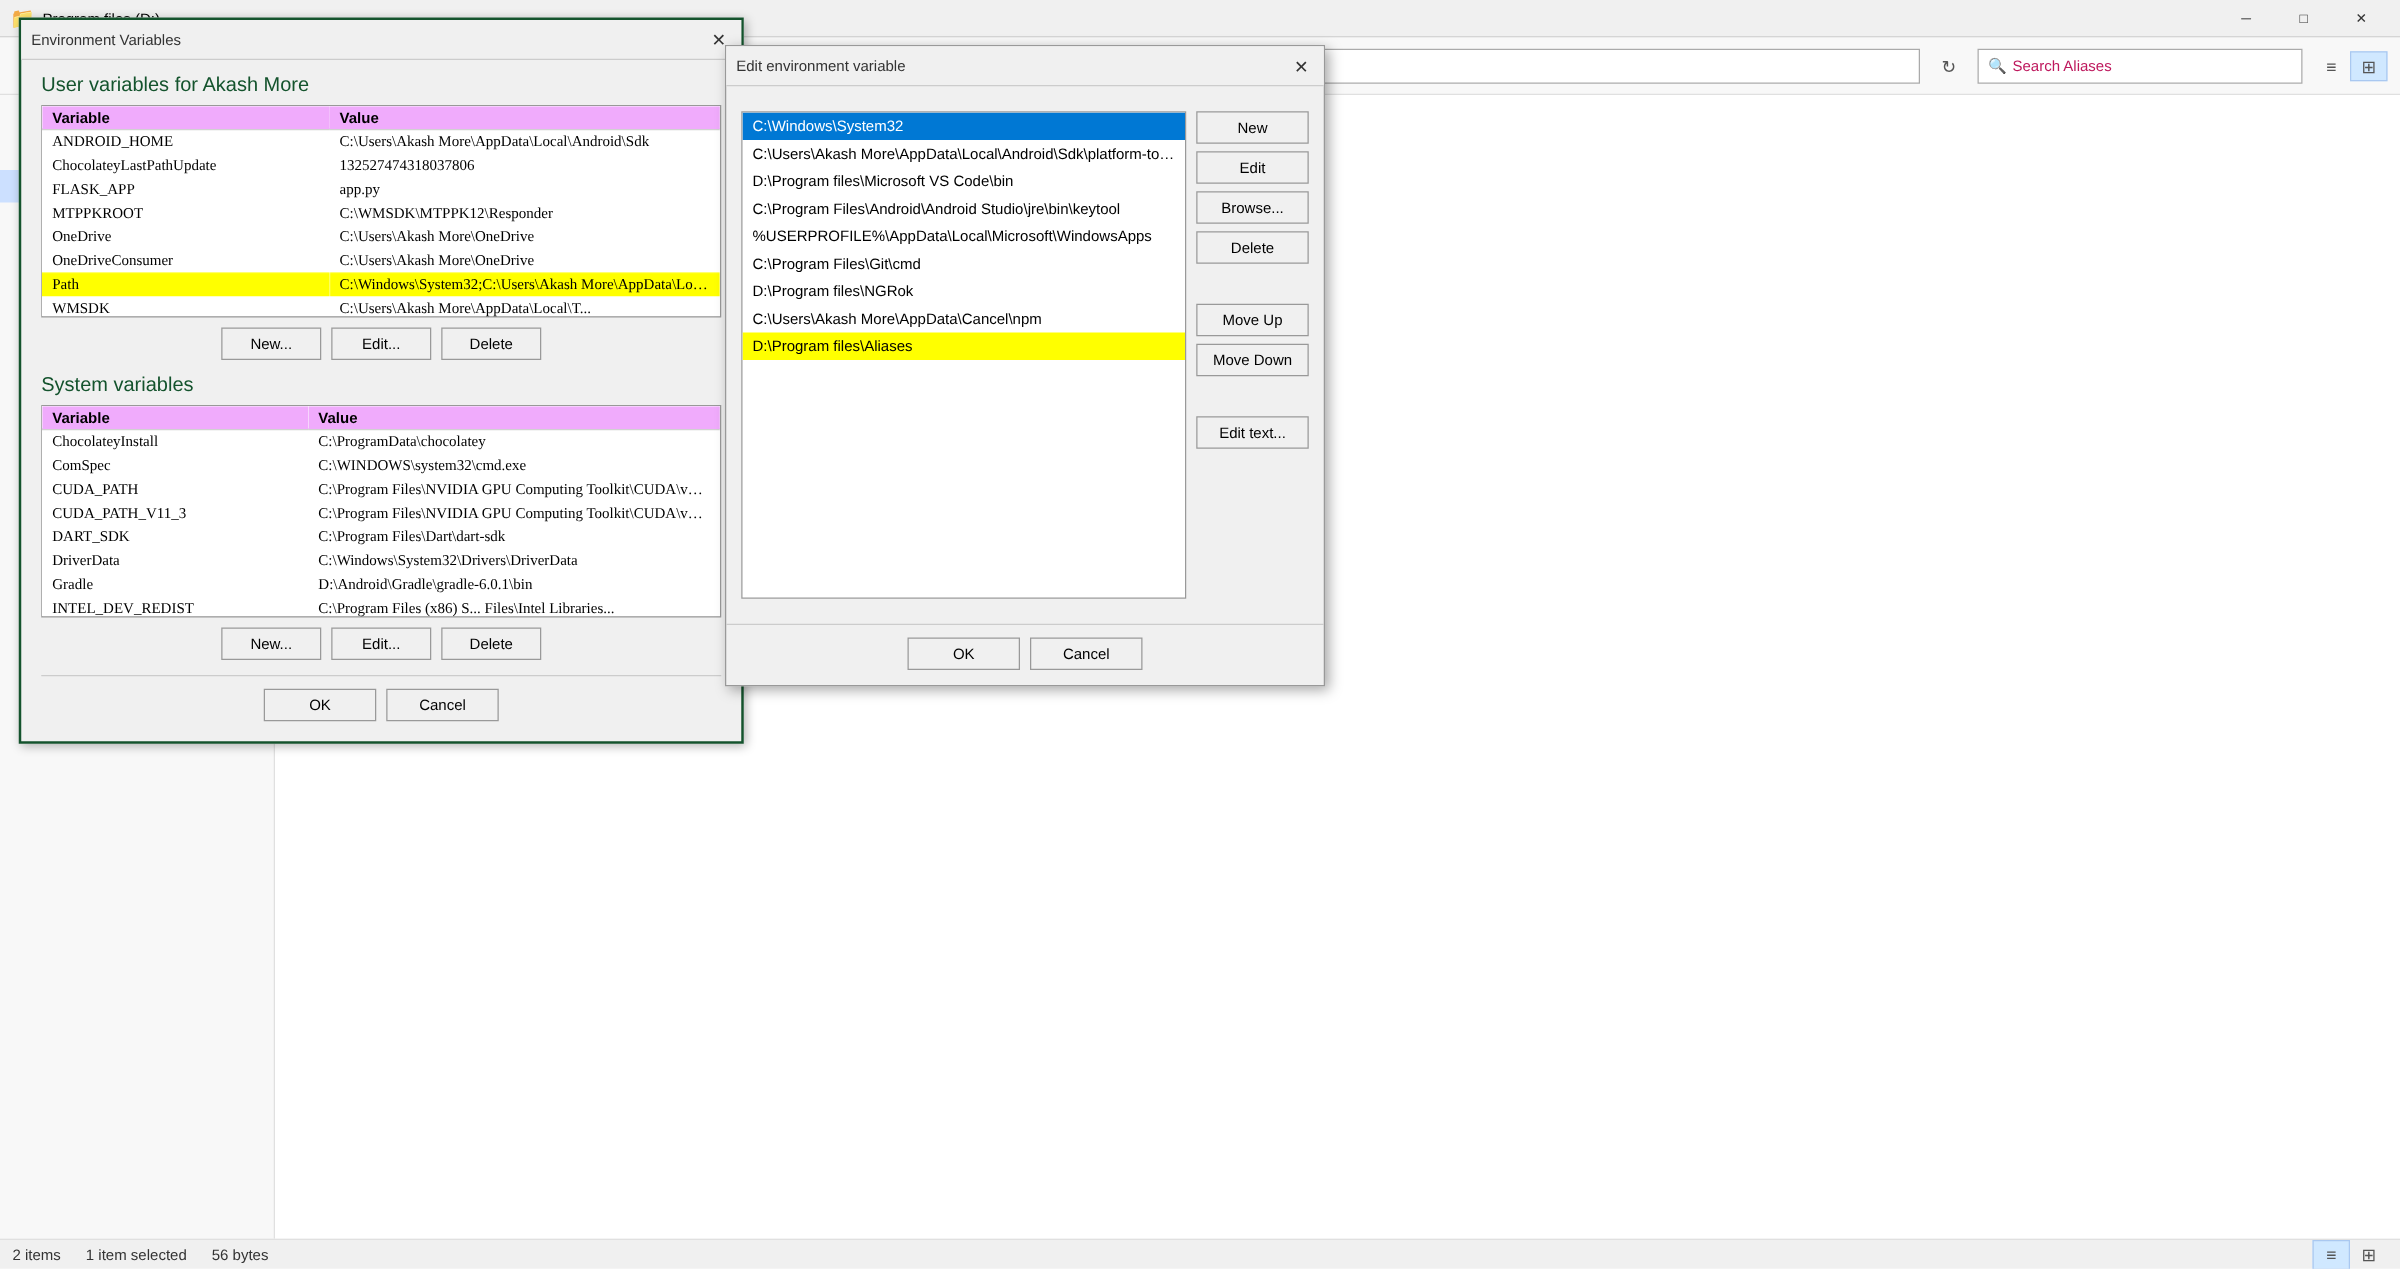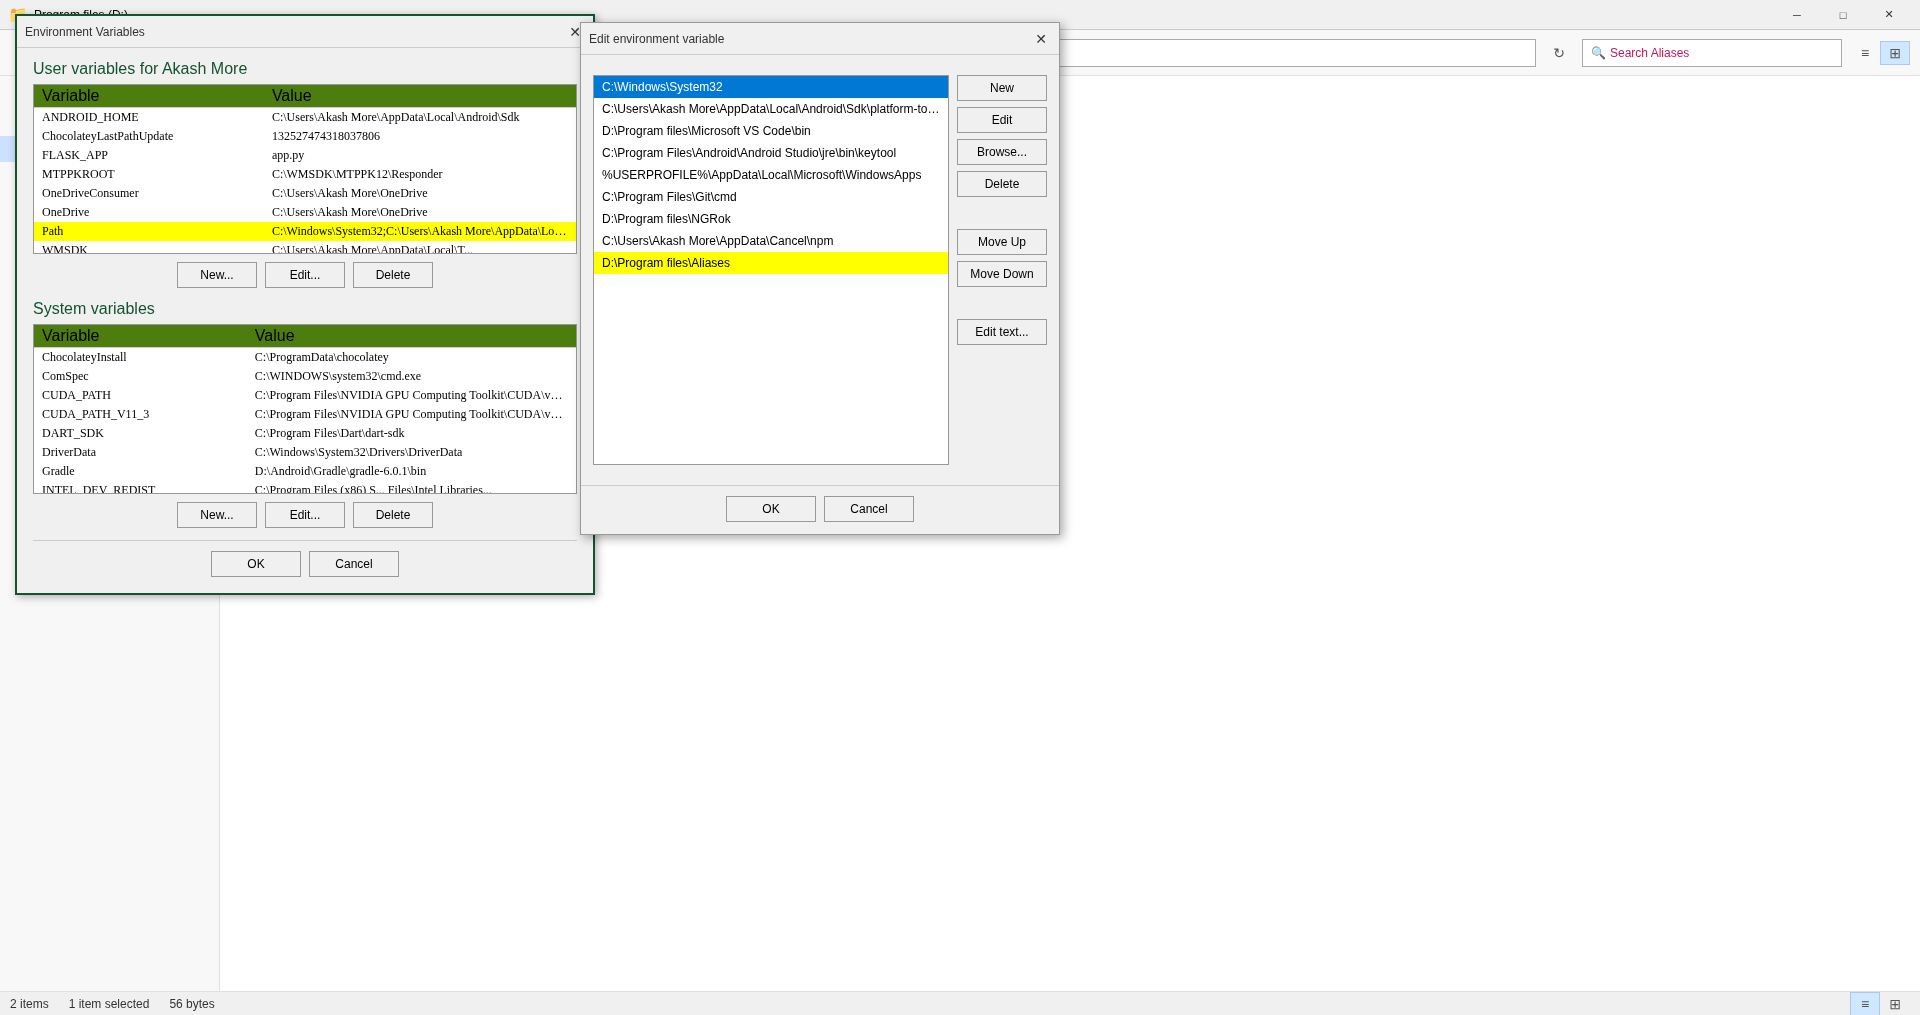--- a/index.html
+++ b/index.html
@@ -179,24 +179,24 @@
     }
 
     .var-table {
       width: 100%;
       border-collapse: collapse;
     }
 
     .var-table th {
       text-align: left;
       padding: 2px 8px;
-      background: #4d7c0f;
+      background: #f0abfc;
       border-bottom: 1px solid #ccc;
-      font-weight: normal;
-      font-size: 16px;
+      font-weight: bold;
+      font-size: 12px;
       position: sticky;
       top: 0;
     }
 
     .var-table td {
       padding: 2px 8px;
       font-size: 12px;
       white-space: nowrap;
       overflow: hidden;
       text-overflow: ellipsis;
@@ -238,21 +238,21 @@
       background: #f0f0f0;
       border: 1px solid #999;
       cursor: pointer;
       font-size: 12px;
       padding: 0 16px;
     }
 
     
     .edit-env-dialog {
       position: absolute;
-      top: 22px;
+      top: 36px;
       left: 580px;
       width: 480px;
       background: #f0f0f0;
       border: 1px solid #999;
       box-shadow: 3px 3px 10px rgba(0,0,0,0.35);
       z-index: 10;
     }
 
     .path-list-container {
       border: 1px solid #999;
@@ -506,25 +506,25 @@
             </tr>
             <tr>
               <td>FLASK_APP</td>
               <td>app.py</td>
             </tr>
             <tr>
               <td>MTPPKROOT</td>
               <td>C:\WMSDK\MTPPK12\Responder</td>
             </tr>
             <tr>
+              <td>OneDrive</td>
+              <td>C:\Users\Akash More\OneDrive</td>
+            </tr>
+            <tr>
               <td>OneDriveConsumer</td>
-              <td>C:\Users\Akash More\OneDrive</td>
-            </tr>
-            <tr>
-              <td>OneDrive</td>
               <td>C:\Users\Akash More\OneDrive</td>
             </tr>
             <tr class="selected">
               <td>Path</td>
               <td>C:\Windows\System32;C:\Users\Akash More\AppData\Local\...</td>
             </tr>
             <tr>
               <td>WMSDK</td>
               <td>C:\Users\Akash More\AppData\Local\T...</td>
             </tr>

